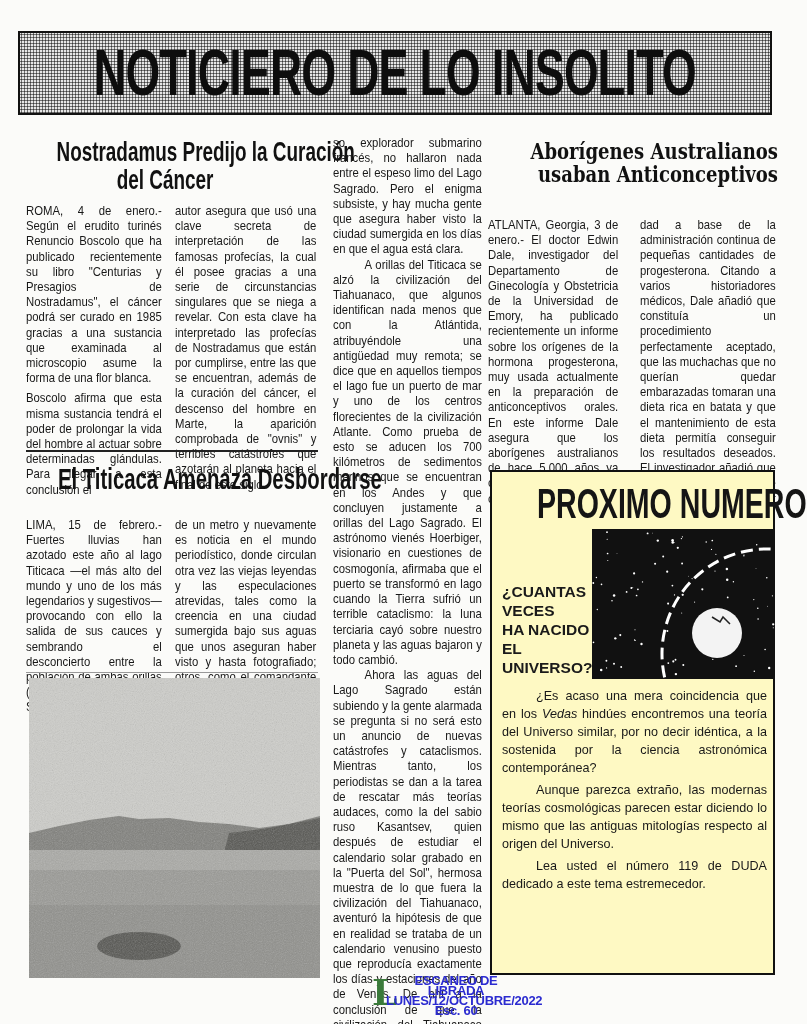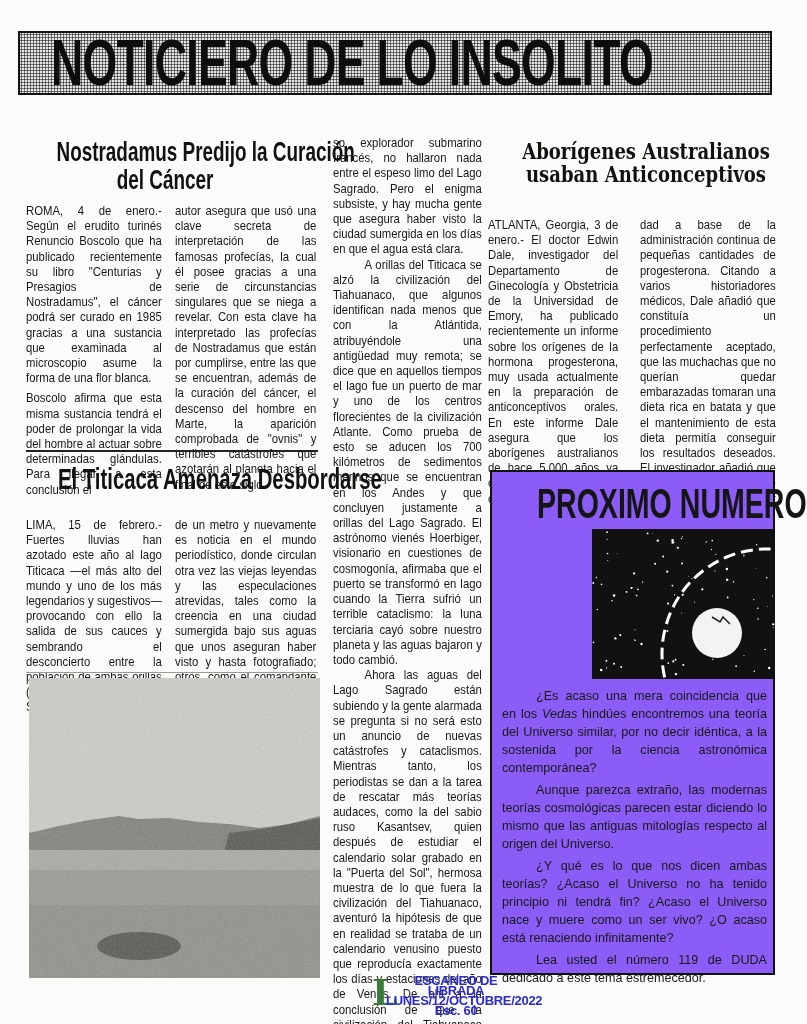--- a/index.html
+++ b/index.html
@@ -1,25 +1,25 @@
 <!DOCTYPE html>
 <html><head>
 <meta charset="utf-8">
 <style>
   * { box-sizing: border-box; margin: 0; padding: 0; }
   html, body { width: 807px; height: 1024px; background: #fbfbf9; overflow: hidden; }
   body { position: relative; font-family: "Liberation Sans", sans-serif; color: #151515; }
 
   .banner {
-    position: absolute; left: 18px; top: 31px; width: 754px; height: 64px;
+    position: absolute; left: 18px; top: 31px; width: 754px; height: 84px;
     border: 2px solid #111;
     background-color: #e6e6e6;
     background-image: radial-gradient(#3a3a3a 0.9px, transparent 1.2px);
     background-size: 3px 3px;
-    display: flex; align-items: center; justify-content: flex-end;
+    display: flex; align-items: center; justify-content: center;
   }
   .banner h1 {
     font-family: "Liberation Sans", sans-serif; font-weight: 900; font-size: 62px;
     letter-spacing: -1px; color: #0d0d0d; transform: scaleX(0.72) scaleY(1.05);
     white-space: nowrap; line-height: 1;
   }
 
   .headline {
     position: absolute; text-align: center; font-family: "Liberation Sans", sans-serif;
     font-weight: bold; color: #111; line-height: 1.05;
@@ -39,21 +39,21 @@
   .rule { position: absolute; background: #222; height: 2px; }
 
   .photo {
     position: absolute; left: 29px; top: 678px; width: 291px; height: 300px;
     background: linear-gradient(#c9c9c5 0%, #d8d8d4 40%, #cfcfcb 47%);
     overflow: hidden;
   }
 
   .box {
     position: absolute; left: 490px; top: 470px; width: 285px; height: 505px;
-    border: 2px solid #111; background: #8b5cf6;
+    border: 2px solid #111; background: #fef9c3;
   }
   .box-title {
     position: absolute; left: 0; right: 0; top: 8px; text-align: center;
     font-weight: 900; font-size: 42px; transform: scaleX(0.68); white-space: nowrap;
   }
   .space {
     position: absolute; left: 100px; top: 57px; width: 183px; height: 150px; background: #101010;
     overflow: hidden;
   }
   .question {
@@ -133,21 +133,21 @@
     <path d="M0 155 L30 148 L60 142 L90 138 L110 141 L140 140 L170 144 L200 146 L230 150 L260 146 L291 138 L291 172 L0 172 Z" fill="#7f7f7b"></path>
     <path d="M200 155 L240 150 L291 140 L291 175 L195 175 Z" fill="#555551"></path>
     <rect y="172" width="291" height="20" fill="#a9a9a5"></rect>
     <rect y="192" width="291" height="35" fill="#999995"></rect>
     <rect y="227" width="291" height="73" fill="#8f8f8b"></rect>
     <ellipse cx="110" cy="268" rx="42" ry="14" fill="#545450"></ellipse>
     <rect width="291" height="300" filter="url(#grain)"></rect>
   </svg>
 </div>
 
-<div class="headline" style="left:485px; top:140px; width:322px;">
+<div class="headline" style="left:485px; top:140px; width:322px;text-align:right;">
   <div class="serif-head">Aborígenes Australianos</div>
   <div class="serif-head">usaban Anticonceptivos</div>
 </div>
 <div class="col" style="left:488px; top:218px; width:140px;">
   <p>ATLANTA, Georgia, 3 de enero.- El doctor Edwin Dale, investigador del Departamento de Ginecología y Obstetricia de la Universidad de Emory, ha publicado recientemente un informe sobre los orígenes de la hormona progesterona, muy usada actualmente en la preparación de anticonceptivos orales. En este informe Dale asegura que los aborígenes australianos de hace 5,000 años ya conocían un sistema de control de la natali-</p>
 </div>
 <div class="col" style="left:640px; top:218px; width:146px;">
   <p>dad a base de la administración continua de pequeñas cantidades de progesterona. Citando a varios historiadores médicos, Dale añadió que constituía un procedimiento perfectamente aceptado, que las muchachas que no querían quedar embarazadas tomaran una dieta rica en batata y que el mantenimiento de esta dieta permitía conseguir los resultados deseados. El investigador añadió que la progesterona fue sintetizada hasta 1938 por el doctor Russell Maker.</p>
 </div>
 
@@ -246,24 +246,30 @@
           <circle cx="15.8" cy="31.6" r="0.52"></circle>
           <circle cx="132.5" cy="88.2" r="1.27"></circle>
           <circle cx="50.5" cy="52.9" r="0.69"></circle>
           <circle cx="29.2" cy="138.0" r="0.96"></circle>
         </g>
       <circle cx="175" cy="125" r="105" fill="none" stroke="#fff" stroke-width="3" stroke-dasharray="12 6"></circle>
       <circle cx="125" cy="104" r="25" fill="#f3f3f3"></circle>
       <path d="M120 88 L128 93 L131 88 L138 95" stroke="#222" stroke-width="1.5" fill="none"></path>
     </svg>
   </div>
+  <div class="question">
+    <div>¿CUANTAS</div>
+    <div>VECES</div>
+    <div>HA NACIDO</div>
+    <div>EL</div>
+    <div>UNIVERSO?</div>
+  </div>
   <div class="box-text">
     <p class="indent"><span>¿Es acaso una mera coincidencia que en los </span><span class="vedas">Vedas</span><span> hindúes encontremos una teoría del Universo similar, por no decir idéntica, a la sostenida por la ciencia astronómica contemporánea?</span></p>
     <p class="indent">Aunque parezca extraño, las modernas teorías cosmológicas parecen estar diciendo lo mismo que las antiguas mitologías respecto al origen del Universo.</p>
-    <p class="indent">¿Y qué es lo que nos dicen ambas teorías? ¿Acaso el Universo no ha tenido principio ni tendrá fin? ¿Acaso el Universo nace y muere como un ser vivo? ¿O acaso está renaciendo infinitamente?</p>
     <p class="indent">Lea usted el número 119 de DUDA dedicado a este tema estremecedor.</p>
   </div>
 </div>
 
 <div class="stamp">
   <div class="stamp-l">L</div>
   <div class="stamp-text">
     <div>ESCANEO DE LIBRADA</div>
     <div>LUNES/12/OCTUBRE/2022</div>
     <div>Esc. 60</div>

